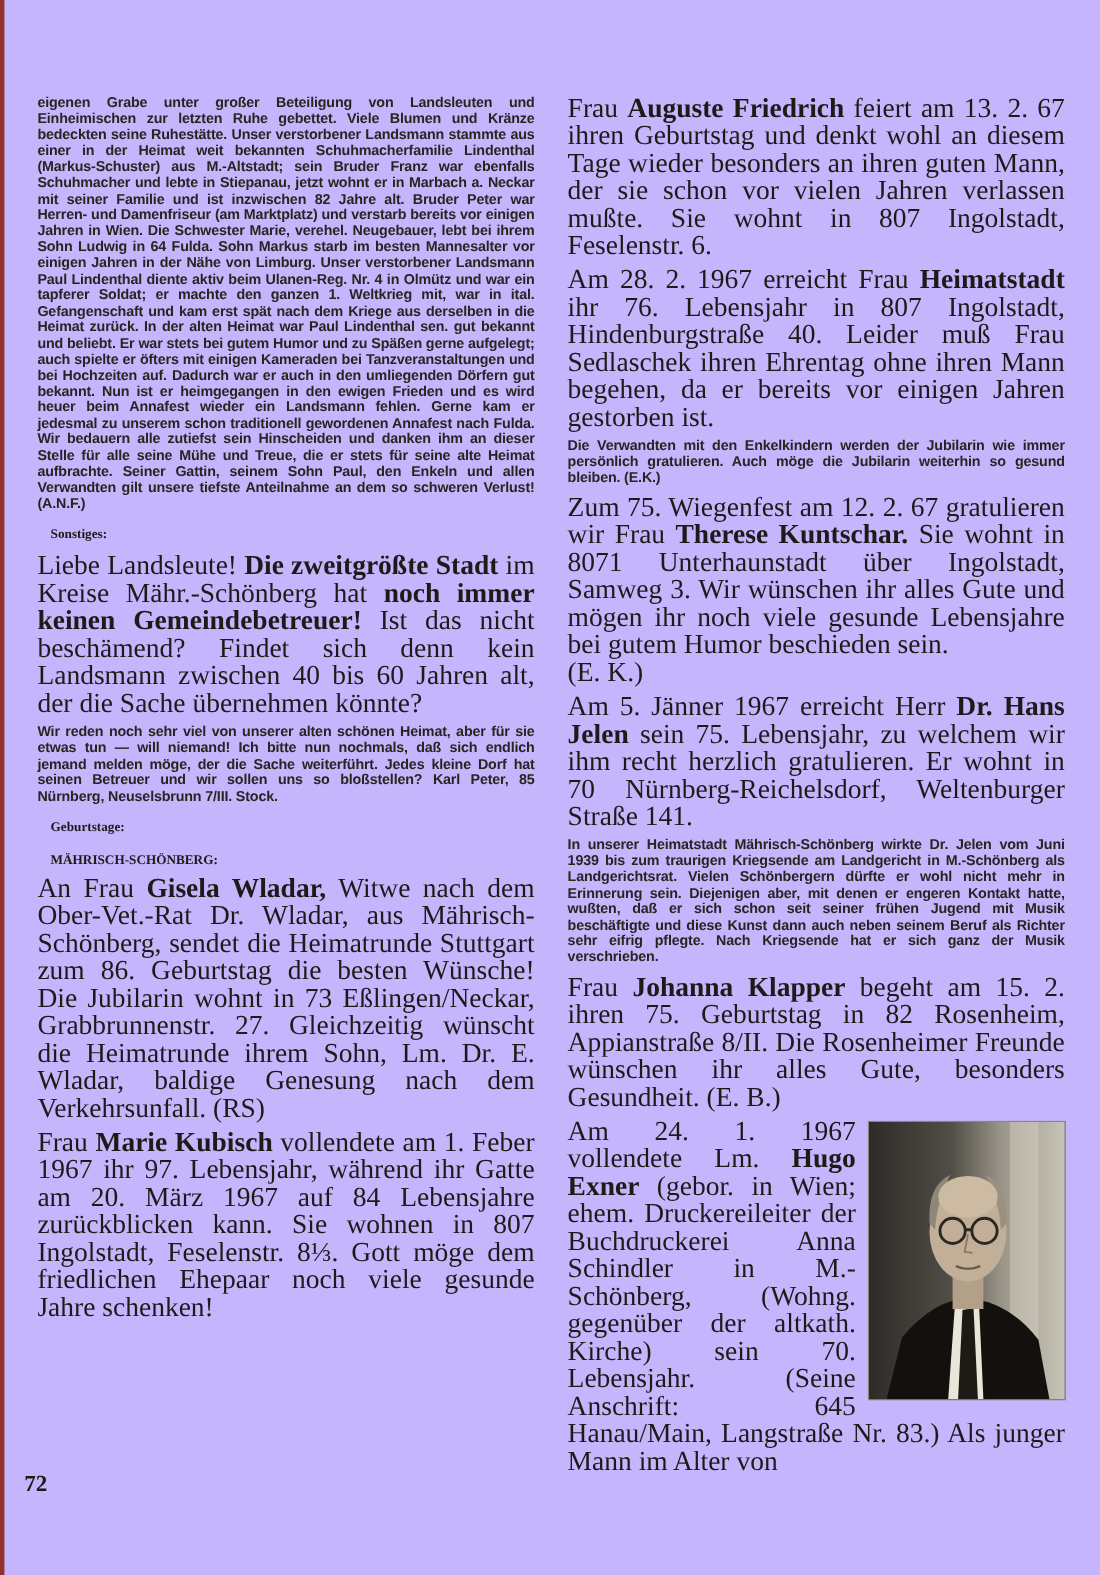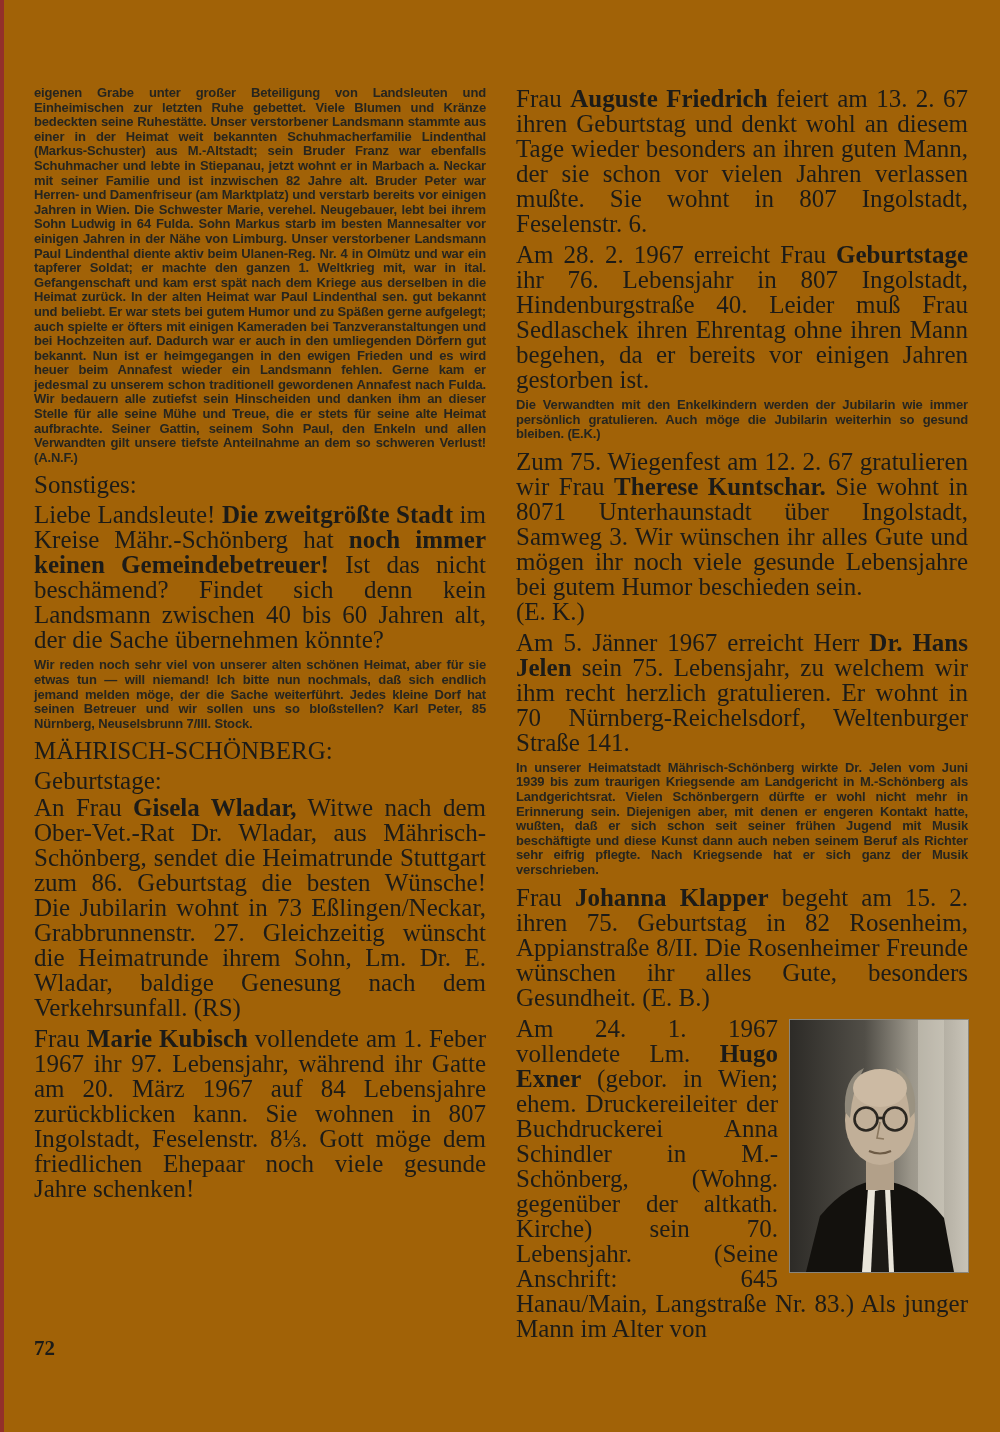--- a/index.html
+++ b/index.html
@@ -1,21 +1,21 @@
 <!DOCTYPE html>
 <html lang="de"><head>
 <meta charset="utf-8">
 <style>
   * { margin:0; padding:0; box-sizing:border-box; }
   html,body { background:#9a9a98; }
   .page {
     position:relative;
     width:1000px; height:1432px;
     margin:0 auto;
-    background:#a16207;
+    background:#c4b5fd;
     color:#1c1b18;
     font-family:"Liberation Serif","DejaVu Serif",serif;
     overflow:hidden;
   }
   .edge-strip {
     position:absolute; left:0; top:0;
     width:4px; height:100%;
     background:#93302a;
   }
   .columns {
@@ -33,39 +33,39 @@
   .small-text {
     font-family:"Liberation Sans","DejaVu Sans",sans-serif;
     font-weight:700;
     font-size:13px;
     line-height:14.6px;
     letter-spacing:-0.15px;
     color:#26251f;
     margin-bottom:7px;
   }
   .head {
-    font-size:25px;
-    font-weight:400;
+    font-size:12px;
+    font-weight:700;
     line-height:26px;
-    margin:4px 0 4px 0;
+    margin:4px 0 4px 12px;
   }
   .head-tight { margin-bottom:1px; }
   b { font-weight:700; }
   .sig-right { display:block; text-align:left; }
   .photo-float {
     float:right;
     width:178px; height:252px;
     margin:4px 0 4px 12px;
     background:#5a574f;
     box-shadow:0 0 0 1px #8a867c;
   }
   .photo-float svg { display:block; width:100%; height:100%; }
   .page-number {
     position:absolute;
-    left:34px; top:1336px;
+    left:22px; top:1336px;
     font-size:21px;
     font-weight:700;
     font-family:"Liberation Serif","DejaVu Serif",serif;
   }
 </style>
 </head>
 <body>
 
 <div class="page">
   <div class="edge-strip"></div>
@@ -75,36 +75,36 @@
     <div class="col">
 
       <p class="small-text">eigenen Grabe unter großer Beteiligung von Landsleuten und Einheimischen zur letzten Ruhe gebettet. Viele Blumen und Kränze bedeckten seine Ruhestätte. Unser verstorbener Landsmann stammte aus einer in der Heimat weit bekannten Schuhmacherfamilie Lindenthal (Markus-Schuster) aus M.-Altstadt; sein Bruder Franz war ebenfalls Schuhmacher und lebte in Stiepanau, jetzt wohnt er in Marbach a. Neckar mit seiner Familie und ist inzwischen 82 Jahre alt. Bruder Peter war Herren- und Damenfriseur (am Marktplatz) und verstarb bereits vor einigen Jahren in Wien. Die Schwester Marie, verehel. Neugebauer, lebt bei ihrem Sohn Ludwig in 64 Fulda. Sohn Markus starb im besten Mannesalter vor einigen Jahren in der Nähe von Limburg. Unser verstorbener Landsmann Paul Lindenthal diente aktiv beim Ulanen-Reg. Nr. 4 in Olmütz und war ein tapferer Soldat; er machte den ganzen 1. Weltkrieg mit, war in ital. Gefangenschaft und kam erst spät nach dem Kriege aus derselben in die Heimat zurück. In der alten Heimat war Paul Lindenthal sen. gut bekannt und beliebt. Er war stets bei gutem Humor und zu Späßen gerne aufgelegt; auch spielte er öfters mit einigen Kameraden bei Tanzveranstaltungen und bei Hochzeiten auf. Dadurch war er auch in den umliegenden Dörfern gut bekannt. Nun ist er heimgegangen in den ewigen Frieden und es wird heuer beim Annafest wieder ein Landsmann fehlen. Gerne kam er jedesmal zu unserem schon traditionell gewordenen Annafest nach Fulda. Wir bedauern alle zutiefst sein Hinscheiden und danken ihm an dieser Stelle für alle seine Mühe und Treue, die er stets für seine alte Heimat aufbrachte. Seiner Gattin, seinem Sohn Paul, den Enkeln und allen Verwandten gilt unsere tiefste Anteilnahme an dem so schweren Verlust! (A.N.F.)</p>
 
       <h3 class="head">Sonstiges:</h3>
 
       <p class="body-text"><span>Liebe Landsleute! </span><b>Die zweitgrößte Stadt</b><span> im Kreise Mähr.-Schönberg hat </span><b>noch immer keinen Gemeindebetreuer!</b><span> Ist das nicht beschämend? Findet sich denn kein Landsmann zwischen 40 bis 60 Jahren alt, der die Sache übernehmen könnte?</span></p>
 
       <p class="small-text">Wir reden noch sehr viel von unserer alten schönen Heimat, aber für sie etwas tun — will niemand! Ich bitte nun nochmals, daß sich endlich jemand melden möge, der die Sache weiterführt. Jedes kleine Dorf hat seinen Betreuer und wir sollen uns so bloßstellen? Karl Peter, 85 Nürnberg, Neuselsbrunn 7/III. Stock.</p>
 
+      <h3 class="head head-tight">Geburtstage:</h3>
       <h3 class="head head-tight">MÄHRISCH-SCHÖNBERG:</h3>
-      <h3 class="head head-tight">Geburtstage:</h3>
 
       <p class="body-text"><span>An Frau </span><b>Gisela Wladar,</b><span> Witwe nach dem Ober-Vet.-Rat Dr. Wladar, aus Mährisch-Schönberg, sendet die Heimatrunde Stuttgart zum 86. Geburtstag die besten Wünsche! Die Jubilarin wohnt in 73 Eßlingen/Neckar, Grabbrunnenstr. 27. Gleichzeitig wünscht die Heimatrunde ihrem Sohn, Lm. Dr. E. Wladar, baldige Genesung nach dem Verkehrsunfall. (RS)</span></p>
 
       <p class="body-text"><span>Frau </span><b>Marie Kubisch</b><span> vollendete am 1. Feber 1967 ihr 97. Lebensjahr, während ihr Gatte am 20. März 1967 auf 84 Lebensjahre zurückblicken kann. Sie wohnen in 807 Ingolstadt, Feselenstr. 8⅓. Gott möge dem friedlichen Ehepaar noch viele gesunde Jahre schenken!</span></p>
 
     </div>
 
     <div class="col">
 
 
       <p class="body-text"><span>Frau </span><b>Auguste Friedrich</b><span> feiert am 13. 2. 67 ihren Geburtstag und denkt wohl an diesem Tage wieder besonders an ihren guten Mann, der sie schon vor vielen Jahren verlassen mußte. Sie wohnt in 807 Ingolstadt, Feselenstr. 6.</span></p>
 
 
-      <p class="body-text"><span>Am 28. 2. 1967 erreicht Frau </span><b>Geburtstage</b><span> ihr 76. Lebensjahr in 807 Ingolstadt, Hindenburgstraße 40. Leider muß Frau Sedlaschek ihren Ehrentag ohne ihren Mann begehen, da er bereits vor einigen Jahren gestorben ist.</span></p>
+      <p class="body-text"><span>Am 28. 2. 1967 erreicht Frau </span><b>Heimatstadt</b><span> ihr 76. Lebensjahr in 807 Ingolstadt, Hindenburgstraße 40. Leider muß Frau Sedlaschek ihren Ehrentag ohne ihren Mann begehen, da er bereits vor einigen Jahren gestorben ist.</span></p>
 
       <p class="small-text">Die Verwandten mit den Enkelkindern werden der Jubilarin wie immer persönlich gratulieren. Auch möge die Jubilarin weiterhin so gesund bleiben. (E.K.)</p>
 
       <p class="body-text"><span>Zum 75. Wiegenfest am 12. 2. 67 gratulieren wir Frau </span><b>Therese Kuntschar.</b><span> Sie wohnt in 8071 Unterhaunstadt über Ingolstadt, Samweg 3. Wir wünschen ihr alles Gute und mögen ihr noch viele gesunde Lebensjahre bei gutem Humor beschieden sein.</span><span class="sig-right">(E. K.)</span></p>
 
       <p class="body-text"><span>Am 5. Jänner 1967 erreicht Herr </span><b>Dr. Hans Jelen</b><span> sein 75. Lebensjahr, zu welchem wir ihm recht herzlich gratulieren. Er wohnt in 70 Nürnberg-Reichelsdorf, Weltenburger Straße 141.</span></p>
 
       <p class="small-text">In unserer Heimatstadt Mährisch-Schönberg wirkte Dr. Jelen vom Juni 1939 bis zum traurigen Kriegsende am Landgericht in M.-Schönberg als Landgerichtsrat. Vielen Schönbergern dürfte er wohl nicht mehr in Erinnerung sein. Diejenigen aber, mit denen er engeren Kontakt hatte, wußten, daß er sich schon seit seiner frühen Jugend mit Musik beschäftigte und diese Kunst dann auch neben seinem Beruf als Richter sehr eifrig pflegte. Nach Kriegsende hat er sich ganz der Musik verschrieben.</p>
 
       <p class="body-text"><span>Frau </span><b>Johanna Klapper</b><span> begeht am 15. 2. ihren 75. Geburtstag in 82 Rosenheim, Appianstraße 8/II. Die Rosenheimer Freunde wünschen ihr alles Gute, besonders Gesundheit. (E. B.)</span></p>

